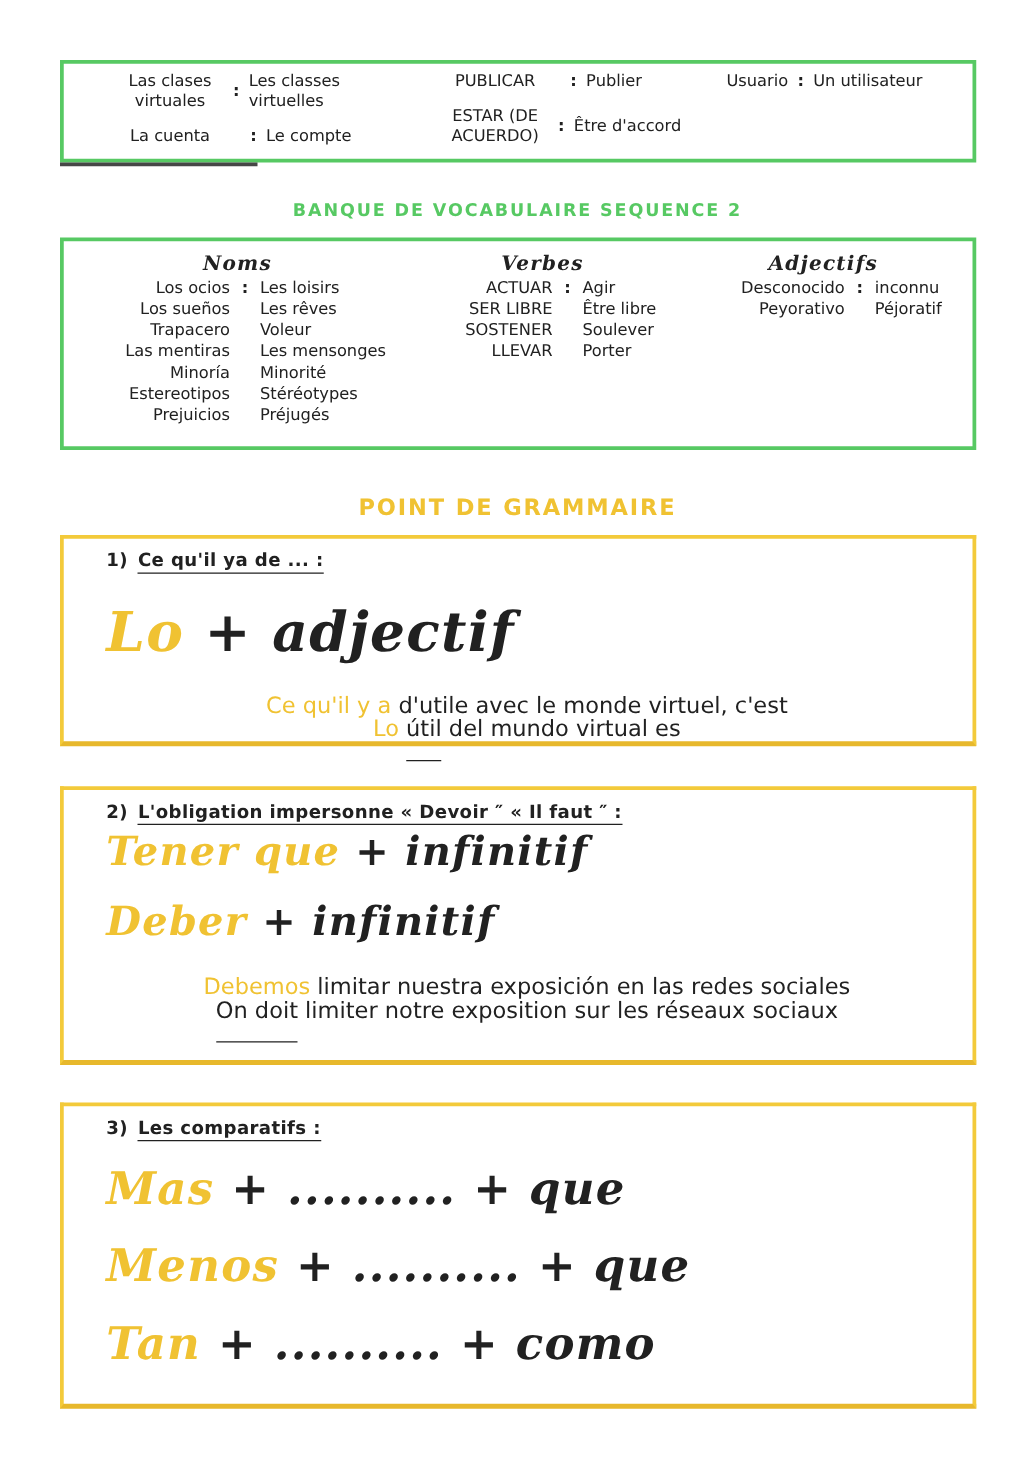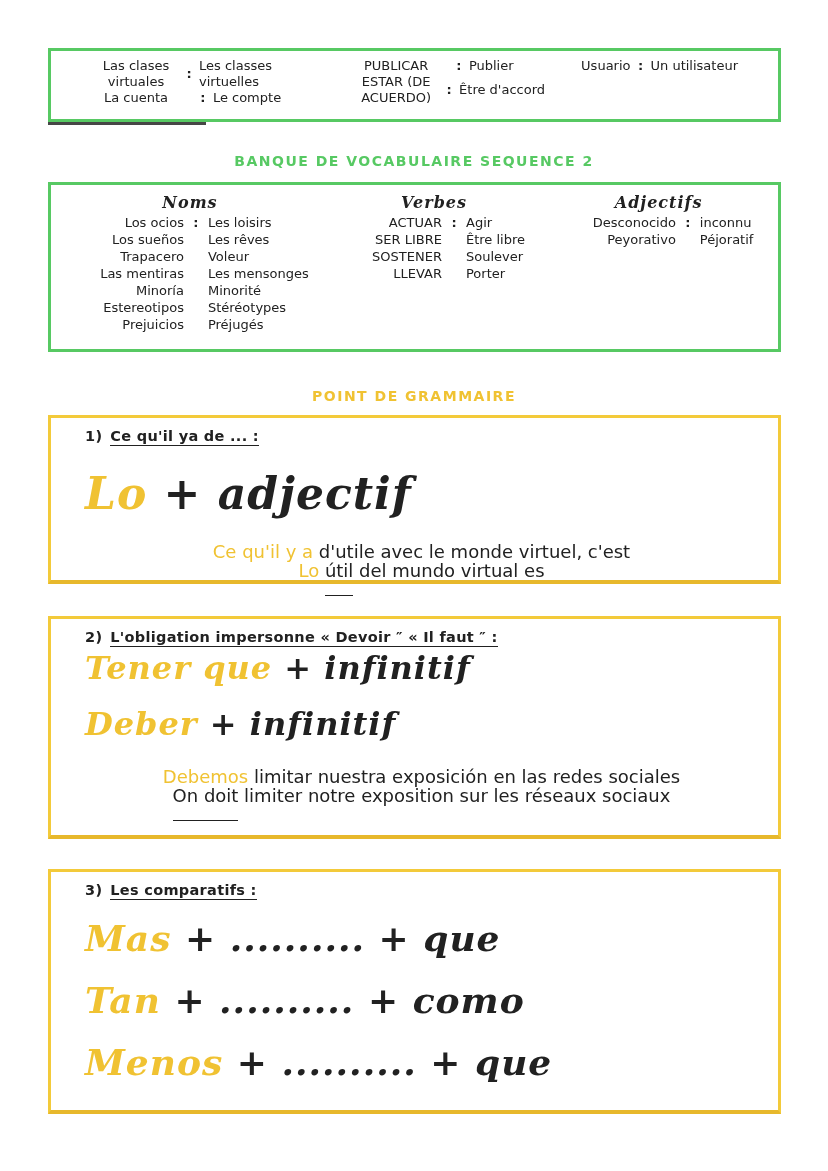--- a/index.html
+++ b/index.html
@@ -20,21 +20,21 @@
 
   
   .box{margin-left:48px;width:733px;background:#fff;}
   .green-box{border:3px solid var(--green);}
   .yellow-box{border:3px solid var(--yellow-border);border-bottom:4px solid var(--yellow-deep);}
 
   
   .top-vocab{margin-top:48px;min-height:74px;position:relative;
     display:flex;justify-content:space-between;padding:7px 40px 9px 42px;}
   .scan-line{position:absolute;left:-3px;bottom:-6px;width:158px;height:3px;background:#262626;opacity:.85;}
-  .tv-group{display:flex;flex-direction:column;gap:0;}
+  .tv-group{display:flex;flex-direction:column;gap:12px;}
   .tv-entry{display:grid;grid-template-columns:auto 16px auto;align-items:center;column-gap:2px;}
   .tv-entry .es{max-width:86px;text-align:center;}
   .tv-entry .fr{max-width:118px;text-align:left;}
   .tv-entry .sep{text-align:center;font-weight:700;}
   .vocab-text{font-size:13px;line-height:16px;font-weight:500;}
 
   
   .bank-title{margin-top:31px;text-align:center;color:var(--green);
     font-size:14px;font-weight:700;letter-spacing:1.5px;}
   .bank{margin-top:13px;min-height:170px;padding:8px 10px 12px 10px;
@@ -42,21 +42,21 @@
   .bank-col{display:flex;flex-direction:column;align-items:center;}
   .bank-header{font-family:"DejaVu Serif", serif;font-style:italic;font-weight:700;
     font-size:16px;letter-spacing:1px;margin-bottom:3px;}
   .bank-table{display:grid;grid-template-columns:auto 20px auto;column-gap:2px;row-gap:1px;}
   .bank-table .es{text-align:right;margin-left:29px;}
   .bank-table .fr{text-align:left;}
   .bank-table .sep{text-align:center;font-weight:700;}
 
   
   .grammar-title{margin-top:36px;text-align:center;color:var(--yellow);
-    font-size:14px;font-weight:700;letter-spacing:1.5px;}
+    font-size:18px;font-weight:700;letter-spacing:1.5px;}
   .gsec{padding:10px 20px 0 34px;}
   .gsec-1{margin-top:11px;min-height:167px;}
   .gsec-2{margin-top:32px;min-height:223px;}
   .gsec-3{margin-top:30px;min-height:240px;padding-bottom:26px;}
   .g-heading{font-size:14.5px;font-weight:700;letter-spacing:.3px;}
   .g-num{margin-right:8px;}
   .g-head-text{border-bottom:1.5px solid var(--ink);padding-bottom:1px;}
 
   .script{font-family:"DejaVu Serif", serif;font-style:italic;font-weight:700;letter-spacing:1px;}
   .formula{text-align:left;}
@@ -219,20 +219,20 @@
   </section>
 
   <section class="box yellow-box gsec gsec-3">
     <div class="g-heading">
       <span class="g-num">3)</span><span class="g-head-text">Les comparatifs :</span>
     </div>
     <div class="formula script f-md">
       <span class="lead">Mas</span><span class="rest"> + .......... + que</span>
     </div>
     <div class="formula script f-md">
+      <span class="lead">Menos</span><span class="rest"> + .......... + que</span>
+    </div>
+    <div class="formula script f-md">
       <span class="lead">Tan</span><span class="rest"> + .......... + como</span>
     </div>
-    <div class="formula script f-md">
-      <span class="lead">Menos</span><span class="rest"> + .......... + que</span>
-    </div>
   </section>
 
 </div>
 
 </body></html>

